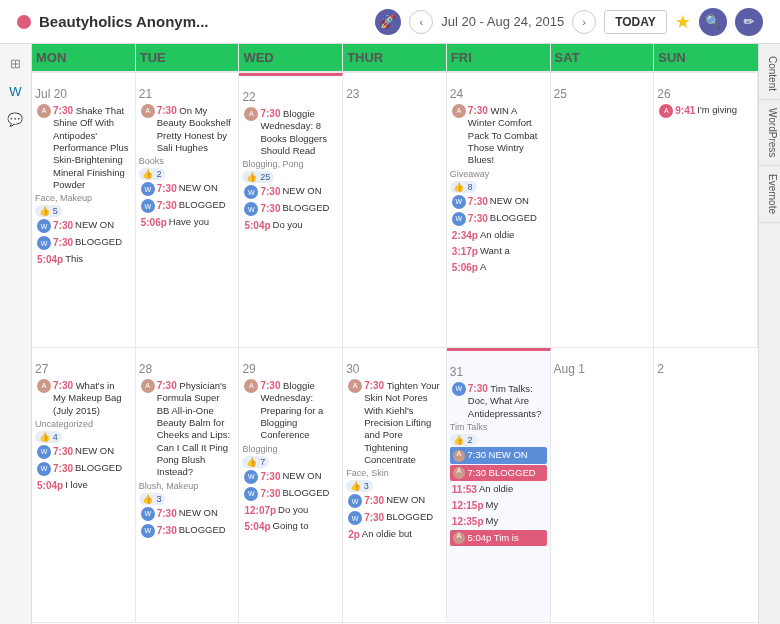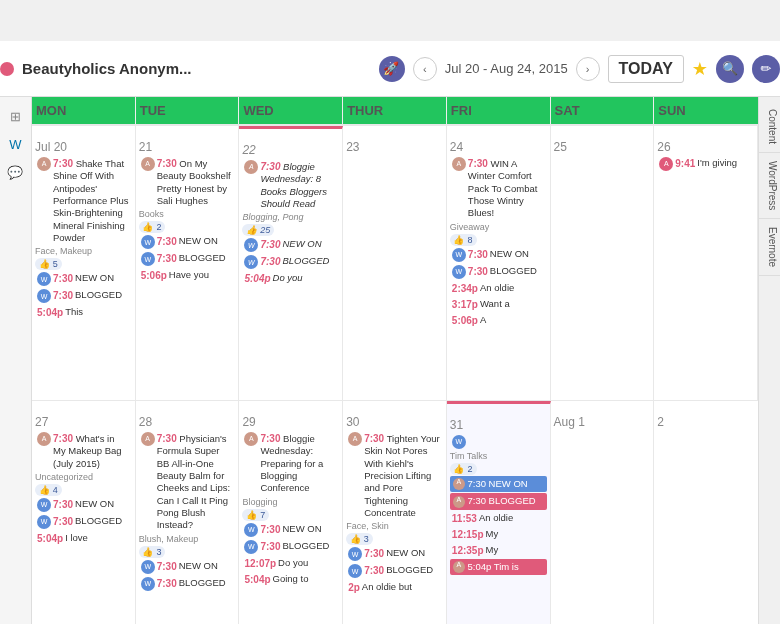--- a/index.html
+++ b/index.html
@@ -1,27 +1,26 @@
 <!DOCTYPE html>
 <html><head>
   <meta charset="utf-8">
   <style>
     * { box-sizing: border-box; margin: 0; padding: 0; }
     body { font-family: Arial, sans-serif; font-size: 11px; background: #f0f0f0; width: 780px; height: 624px; overflow: hidden; }
 
     
     .header {
       background: #fff;
-      height: 56px;
+      height: 44px;
       display: flex;
       align-items: center;
-      padding: 0 0;
+      padding: 0 17px;
       border-bottom: 1px solid #ddd;
       gap: 8px;
-      margin-top: 41px;
     }
     .header-dot {
       width: 14px; height: 14px;
       background: #e05a7a;
       border-radius: 50%;
     }
     .header-title {
       font-size: 15px;
       font-weight: bold;
       color: #333;
@@ -43,21 +42,21 @@
       cursor: pointer; color: #666;
     }
     .header-date {
       font-size: 13px; color: #555;
     }
     .header-today-btn {
       padding: 4px 10px;
       background: #fff;
       border: 1px solid #ccc;
       border-radius: 3px;
-      font-size: 16px;
+      font-size: 12px;
       font-weight: bold;
       cursor: pointer;
       color: #333;
     }
     .header-star {
       color: #f5c518; font-size: 18px; cursor: pointer;
     }
     .header-search, .header-edit {
       width: 28px; height: 28px;
       background: #5b5ea6;
@@ -298,21 +297,21 @@
           <div class="event-avatar blue">W</div>
           <span class="event-time">7:30</span> 
             <span class="event-text">BLOGGED</span>
         </div>
         <div class="event">
           <span class="event-time">5:06p</span> 
             <span class="event-text">Have you</span>
         </div>
       </div>
 
-      <div class="cal-cell row-divider" style="border-top: 3px solid #e05a7a; font-style: italic;">
+      <div class="cal-cell row-divider" style="border-top: 3px solid #e05a7a;">
         <span class="cal-date-num">22</span>
         <div class="event">
           <div class="event-avatar">A</div>
           <div><span class="event-time">7:30</span> <span class="event-text">Bloggie Wednesday: 8 Books Bloggers Should Read</span></div>
         </div>
         <div class="tag">Blogging, Pong</div>
         <div class="badge badge-fb">👍 25</div>
         <div class="event">
           <div class="event-avatar blue">W</div>
           <span class="event-time">7:30</span> 
@@ -471,20 +470,21 @@
         <div class="event">
           <span class="event-time">2p</span> 
             <span class="event-text">An oldie but</span>
         </div>
       </div>
 
       <div class="cal-cell" style="border-top: 3px solid #e05a7a; background: #f8f8ff;">
         <span class="cal-date-num">31</span>
         <div class="event">
           <div class="event-avatar blue">W</div>
+          <div><span class="event-time">7:30</span> <span class="event-text">Tim Talks: Doc, What Are Antidepressants?</span></div>
         </div>
         <div class="tag">Tim Talks</div>
         <div class="badge badge-fb">👍 2</div>
         <div class="event-highlight">
           <div class="event-avatar" style="display:inline-block;width:12px;height:12px;border-radius:50%;background:#c98;vertical-align:middle;font-size:7px;color:#fff;text-align:center;">A</div>
           <span style="color:#fff;">7:30 NEW ON</span>
         </div>
         <div class="event-highlight pink">
           <div class="event-avatar" style="display:inline-block;width:12px;height:12px;border-radius:50%;background:#c98;vertical-align:middle;font-size:7px;color:#fff;text-align:center;">A</div>
           <span style="color:#fff;">7:30 BLOGGED</span>

